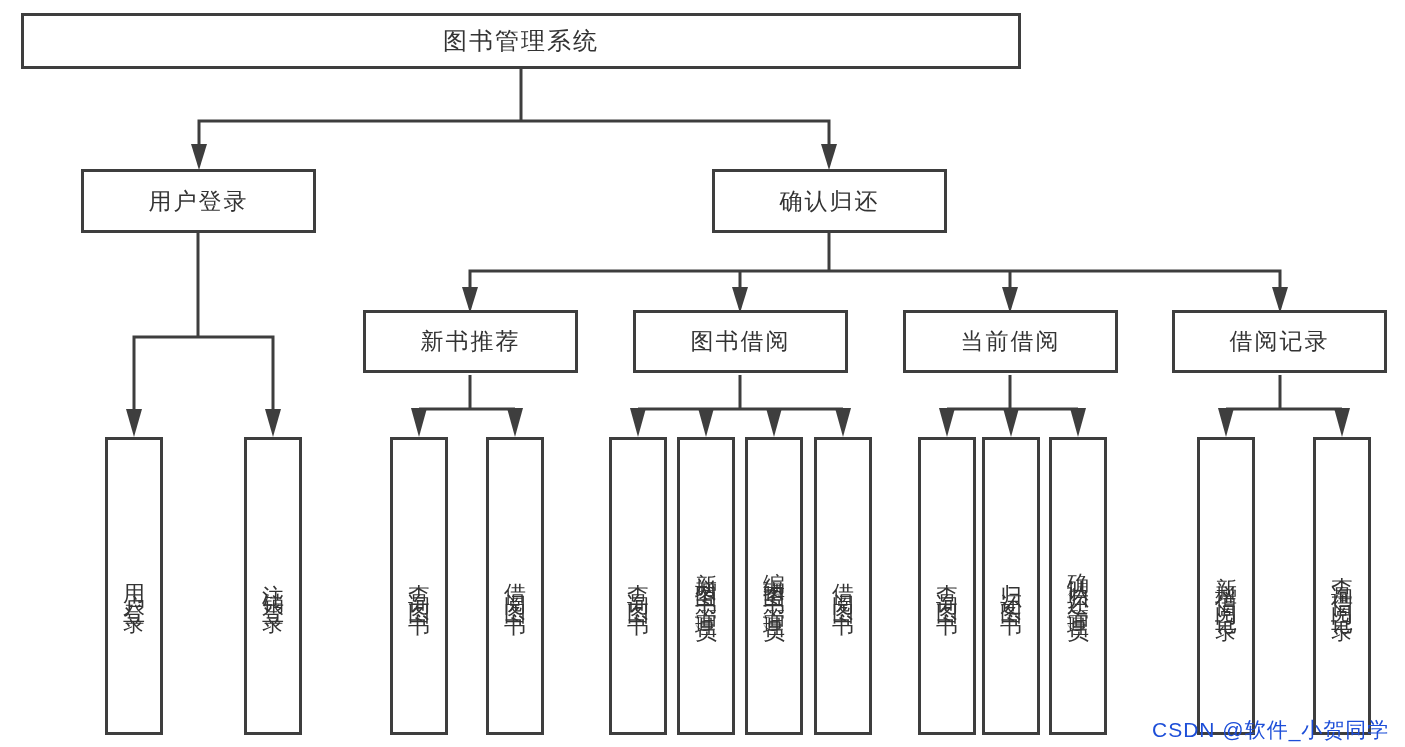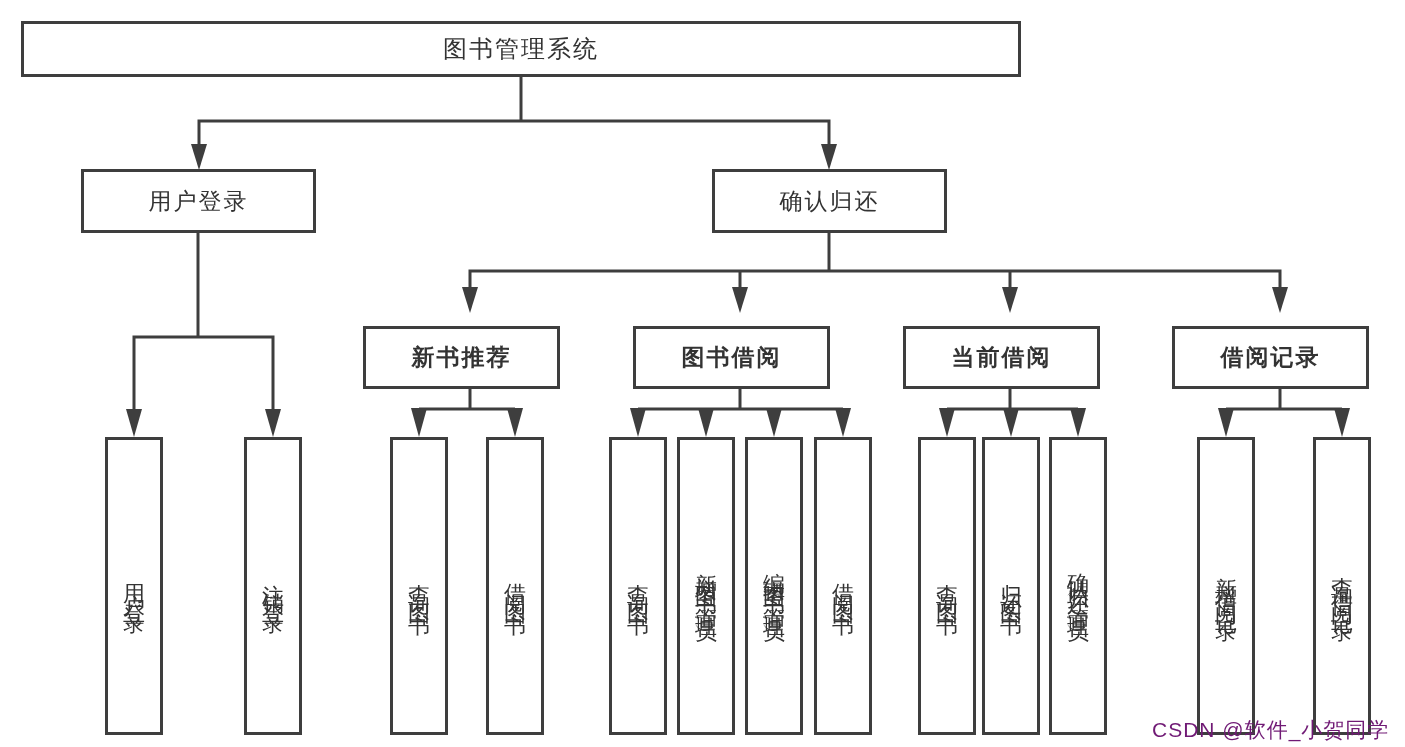--- a/index.html
+++ b/index.html
@@ -7,30 +7,30 @@
     position:relative; width:1405px; height:747px; background:#ffffff;
     font-family:"Liberation Sans", sans-serif; overflow:hidden;
   }
   svg.wires { position:absolute; left:0; top:0; width:1405px; height:747px; }
   .node {
     position:absolute; box-sizing:border-box; background:#ffffff;
     border:3px solid #3e3e3e; color:#333333;
     display:flex; align-items:center; justify-content:center;
     font-size:23px; letter-spacing:2px; white-space:nowrap;
   }
-  .root { left:21px; top:13px; width:1000px; height:56px; font-size:24px;margin-top:8px; }
+  .root { left:21px; top:13px; width:1000px; height:56px; font-size:24px; }
   .lvl2 { top:169px; width:235px; height:64px; }
-  .lvl3 { top:326px; width:197px; height:63px;font-weight:bold; }
+  .lvl3 { top:310px; width:215px; height:63px; }
   .leaf { top:437px; width:58px; height:298px; writing-mode:vertical-rl; font-size:22px; }
   .ls-s { letter-spacing:10px; }
   .ls-m { letter-spacing:9px; }
   .ls-l { letter-spacing:7px; }
   .watermark {
     position:absolute; left:1152px; top:716px; z-index:5;
-    font-size:21px; color:#701a75; letter-spacing:1px; white-space:nowrap;
+    font-size:21px; color:#1d4ed8; letter-spacing:1px; white-space:nowrap;
   }
 </style>
 </head>
 <body>
 
 <div class="stage">
 
   <svg class="wires" viewBox="0 0 1405 747" fill="none" stroke="#3e3e3e" stroke-width="3">
 
     <path d="M521 68 V122"></path>

